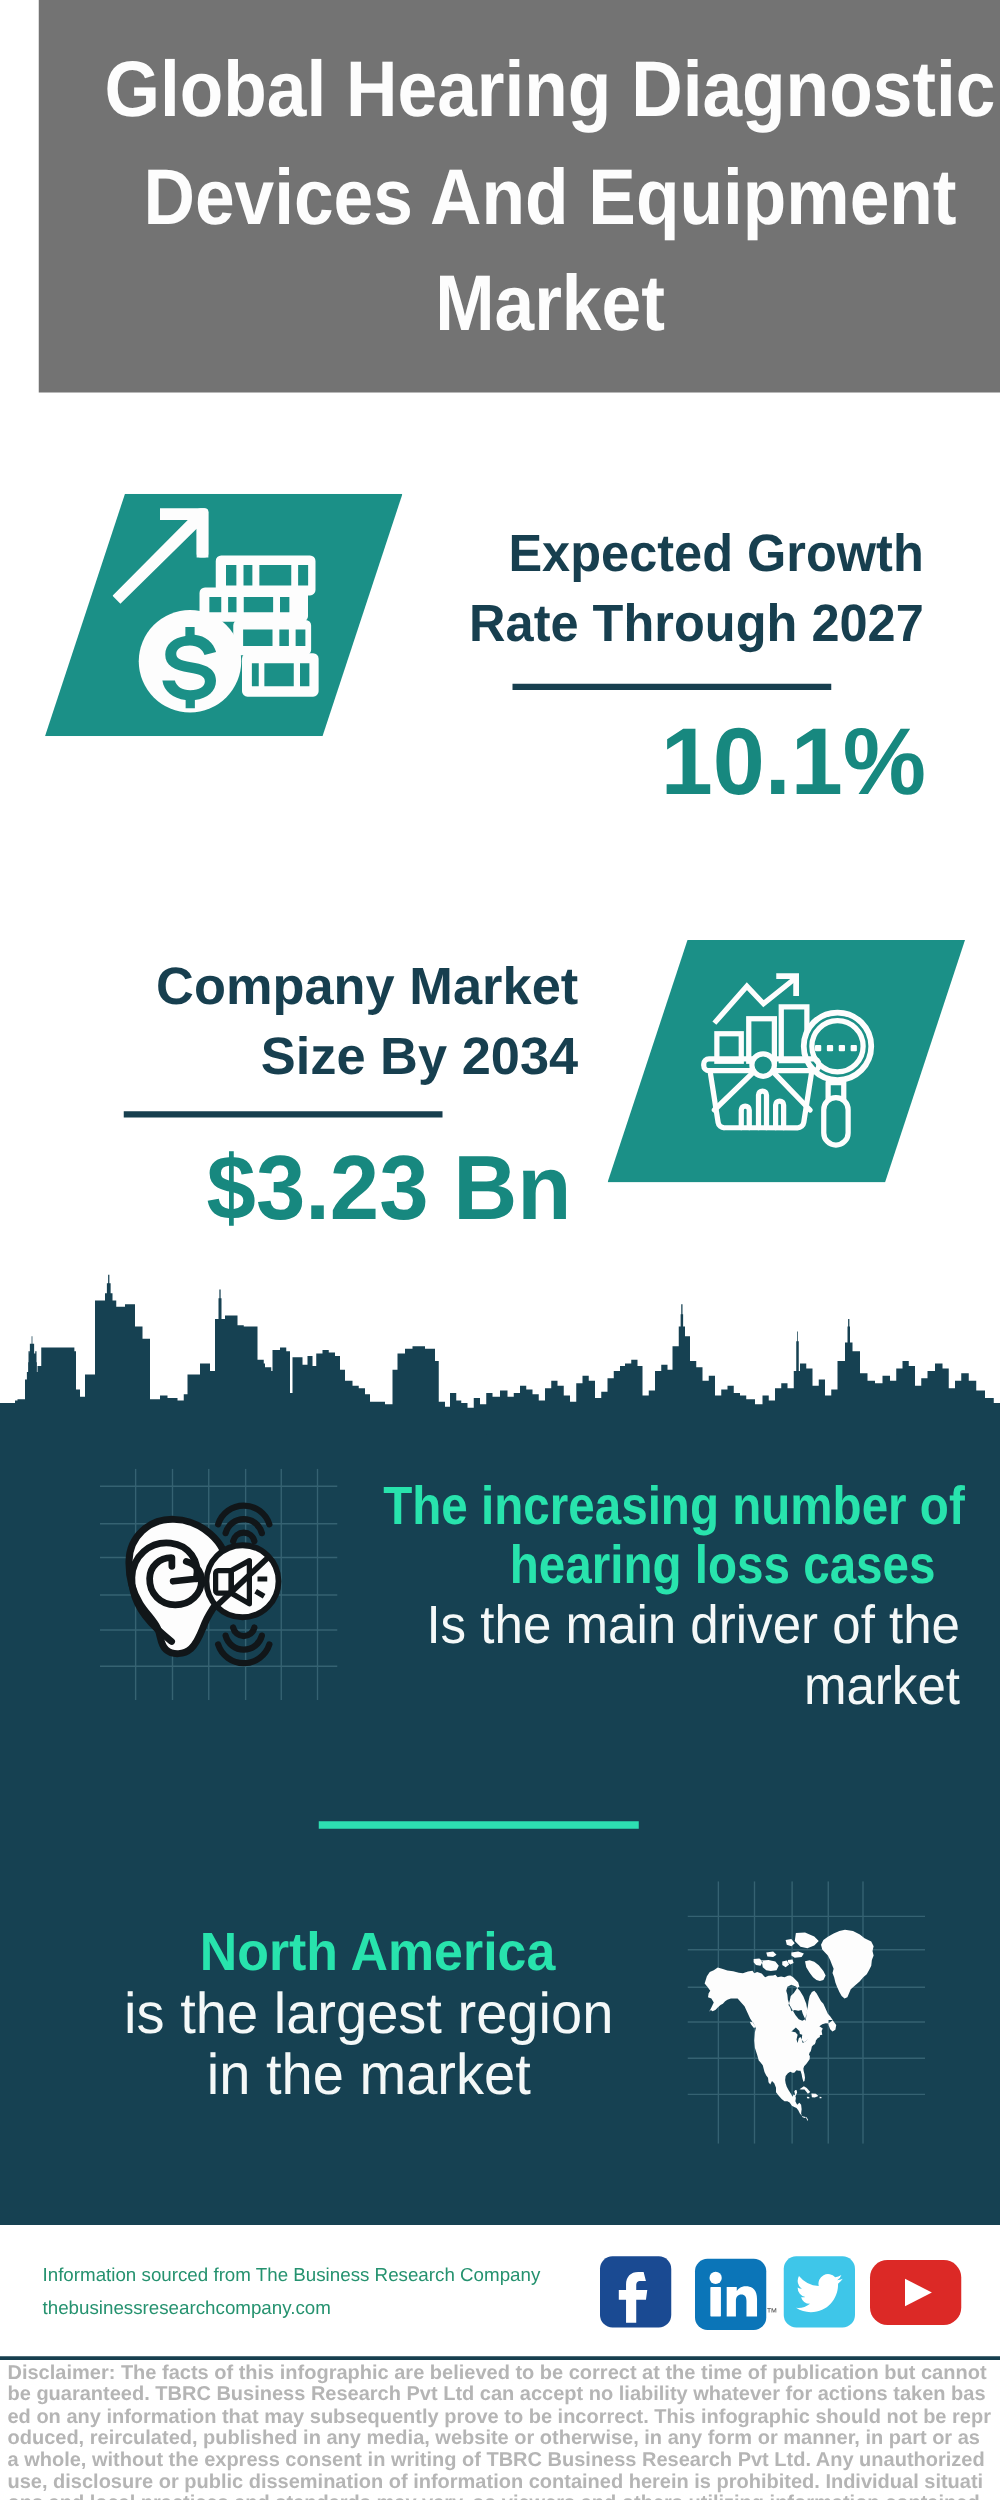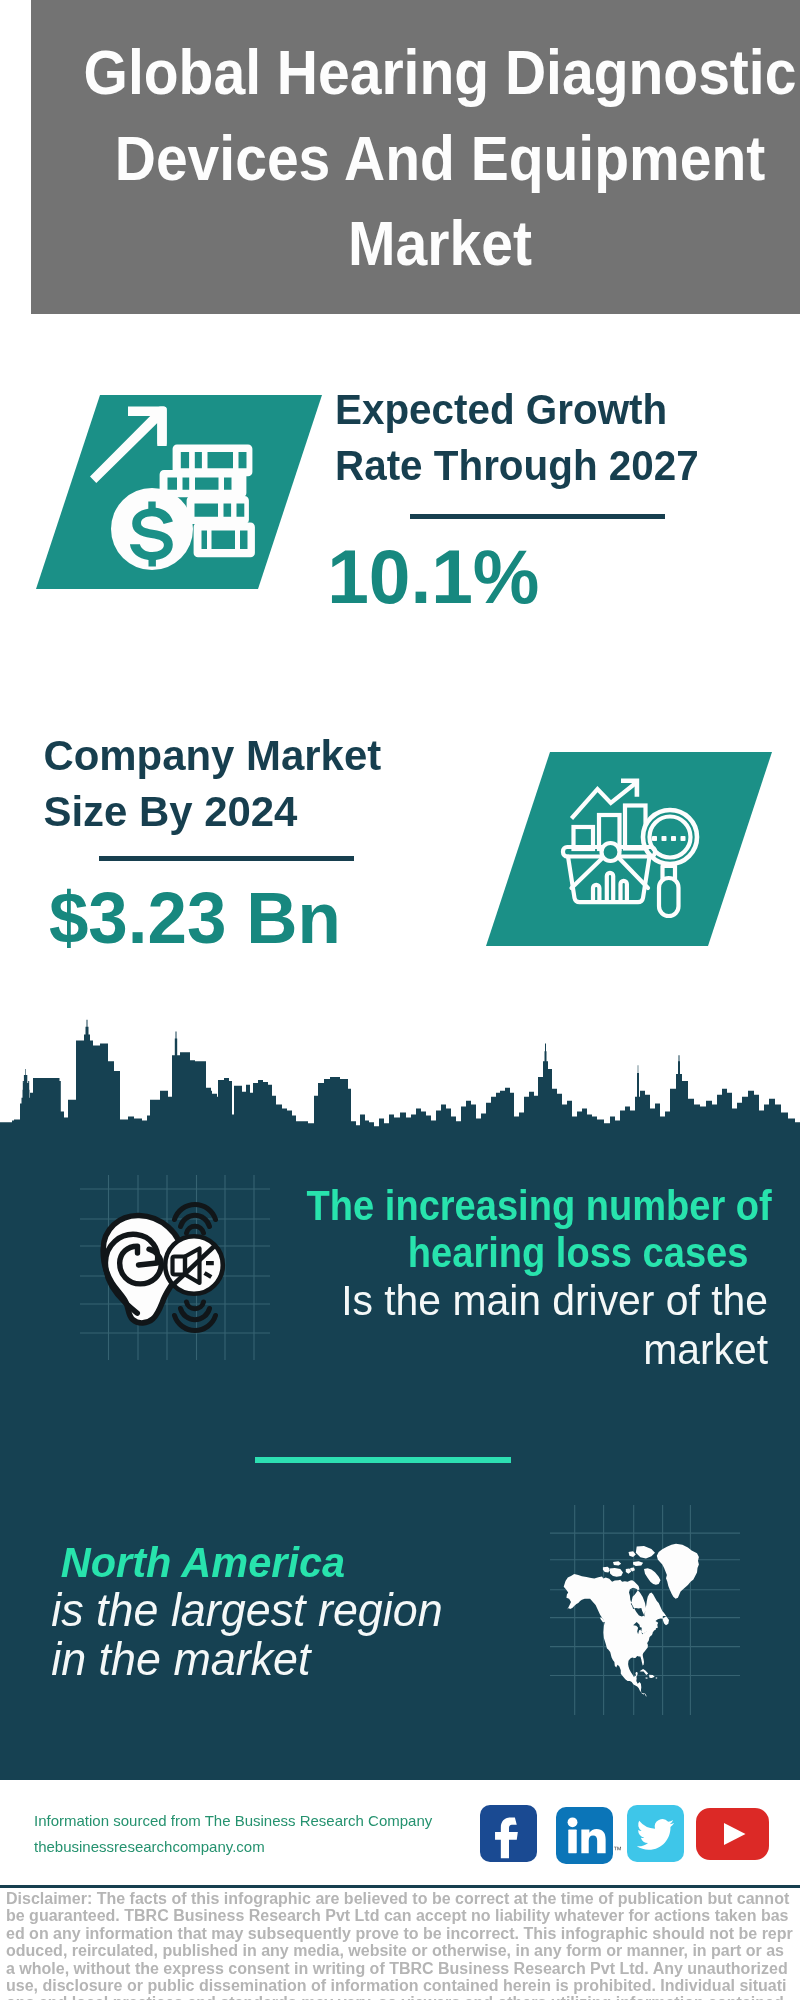--- a/index.html
+++ b/index.html
@@ -15,42 +15,42 @@
   
   .para{position:absolute;background:#1b9087;}
   .para-1{left:36px;top:395px;width:286px;height:194px;
     clip-path:polygon(64px 0,286px 0,222px 194px,0 194px);}
   .para-2{left:486px;top:752px;width:286px;height:194px;
     clip-path:polygon(64px 0,286px 0,222px 194px,0 194px);}
 
   
   .icon-money{position:absolute;left:90px;top:400px;width:180px;height:180px;}
   .icon-market{position:absolute;left:555px;top:770px;width:150px;height:150px;}
-  .stat-wrap{position:absolute;text-align:left;}
+  .stat-wrap{position:absolute;text-align:right;margin-top:33px;}
   .stat-label{color:#173f4f;font-size:42px;font-weight:bold;line-height:56px;
     transform:scaleX(var(--lsx,0.962));transform-origin:center top;}
   .rule{height:5px;background:#173f4f;margin:0 auto;}
   .stat-value{color:#17887f;font-size:var(--vfs,76px);font-weight:bold;line-height:78px;
     transform:scaleX(var(--vsx,0.985));transform-origin:center top;}
 
   
   .darkbody{position:absolute;left:0;top:1140px;width:800px;height:640px;background:#164152;}
   .skyline{position:absolute;left:0;top:1003px;width:800px;height:145px;display:block;}
 
   
   .driver-icon{position:absolute;left:80px;top:1175px;width:190px;height:185px;}
   .driver-text{position:absolute;left:279px;top:1182px;width:480px;text-align:right;}
   .accent{color:#28e3ad;font-weight:bold;font-size:43px;line-height:47px;
     display:block;white-space:nowrap;transform:translateX(var(--dx,0px)) scaleX(var(--asx,0.885));transform-origin:center top;}
   .white-sub{color:#f4f8f8;font-size:var(--wfs,43px);line-height:49px;display:block;white-space:nowrap;
     transform:translateX(var(--dx,0px)) scaleX(var(--wsx,0.95));transform-origin:center top;}
   .mid-rule{position:absolute;left:255px;top:1457px;width:256px;height:6px;background:#2ddfb2;}
 
   
-  .region-text{position:absolute;left:42px;top:1539px;width:500px;font-style:italic;}
+  .region-text{position:absolute;left:42px;top:1539px;width:500px;text-align:center;}
   .region-map{position:absolute;left:550px;top:1505px;width:190px;height:210px;}
 
   
   .footer-text{position:absolute;left:34px;top:1808px;color:#25926f;font-size:15px;line-height:26px;}
   .social{position:absolute;top:1805px;width:57px;height:57px;border-radius:10px;display:block;text-decoration:none;}
   .social svg{width:57px;height:57px;display:block;}
 
   .tm-mark{position:absolute;left:613px;top:1845px;font-size:9px;color:#555;}
   .divider{position:absolute;left:0;top:1885px;width:800px;height:3px;background:#173f4f;}
   .disclaimer{position:absolute;left:6px;top:1890px;width:788px;color:#b5b5b5;font-size:16px;
@@ -127,21 +127,21 @@
       <path d="M571.5 888 L604 856.5 M648 888 L617.5 856.5"></path>
       <path d="M593 902 v-14 a3.2 3.2 0 0 1 6.4 0 v14"></path>
       <path d="M606.8 902 v-26 a3.2 3.2 0 0 1 6.4 0 v26"></path>
       <path d="M620.5 902 v-18 a3.2 3.2 0 0 1 6.4 0 v18"></path>
     </g>
     <circle cx="610.5" cy="852" r="9" fill="#1b9087" stroke="#fdfdfd" stroke-width="4.2"></circle>
   </svg>
 
   <div class="stat-wrap" style="left:43px;top:728px;width:420px">
     <div class="stat-label" style="--lsx:0.998">Company Market</div>
-    <div class="stat-label" style="--lsx:0.998">Size By 2024</div>
+    <div class="stat-label" style="--lsx:0.998">Size By 2034</div>
     <div class="rule" style="width:255px;margin-top:16px;transform:translateX(-27px)"></div>
     <div class="stat-value" style="margin-top:18px;--vsx:0.972;--vfs:73px">$3.23 Bn</div>
   </div>
 
   <div class="darkbody"></div>
   <svg class="skyline" viewBox="0 0 800 147" preserveAspectRatio="none">
     <path d="M0 121H14V147H0ZM14 118H20V147H14ZM20 116H31V147H20ZM12 119H33V147H12ZM20 102H32V147H20ZM21.5 96H30.5V147H21.5ZM22.5 88H29.5V147H22.5ZM23.5 81H28.5V147H23.5ZM22.8 79H23.8V147H22.8ZM28.2 79H29.2V147H28.2ZM24.7 78H26.5V147H24.7ZM23.9 73H27.3V147H23.9ZM25.3 67H25.9V147H25.3ZM33 76H59.5V147H33ZM59.5 79H60.8V147H59.5ZM30 91H33V147H30ZM60.5 110H64V147H60.5ZM64 116H68V147H64ZM68 98H79V147H68ZM76 38H93V147H76ZM93 43H100V147H93ZM100 41H108V147H100ZM108 59H114V147H108ZM114 69H120V147H114ZM86.5 17H87.5V147H86.5ZM85.5 24H88.5V147H85.5ZM84 32H90V147H84ZM76 77H120V147H76ZM120 118H128V147H120ZM128 115H134V147H128ZM134 117H142V147H134ZM142 119H147V147H142ZM120 121H147V147H120ZM147 114H154V147H147ZM154 109H159V147H154ZM159 113H163V147H159ZM147 117H163V147H147ZM150 98H160V147H150ZM160 89H168V147H160ZM168 95H172V147H168ZM150 102H172V147H150ZM172 53H180V147H172ZM180 50H190V147H180ZM190 58H195V147H190ZM175.5 29H176.5V147H175.5ZM174.8 36H177.2V147H174.8ZM172 62H195V147H172ZM195 59H200V147H195ZM195 59H206V147H195ZM206 86H211V147H206ZM200 89H212V147H200ZM212 92H217V147H212ZM200 95H218V147H200ZM218 78H224V147H218ZM224 76H229V147H224ZM229 79H232V147H229ZM218 83H232V147H218ZM232 113H234V147H232ZM234 84H242V147H234ZM242 90H246V147H242ZM234 96H246V147H234ZM246 83H250V147H246ZM250 91H253V147H250ZM246 95H253V147H246ZM253 81H258V147H253ZM258 78H263V147H258ZM263 80H268V147H263ZM253 90H268V147H253ZM268 83H272V147H268ZM272 94H276V147H272ZM268 101H276V147H268ZM276 103H282V147H276ZM282 107H287V147H282ZM276 110H287V147H276ZM287 109H292V147H287ZM292 114H296V147H292ZM287 116H296V147H287ZM296 120H300V147H296ZM296 120H308V147H296ZM308 122H314V147H308ZM314 110H318V147H314ZM318 81H324V147H318ZM324 77H330V147H324ZM330 75H340V147H330ZM340 77H348V147H340ZM318 81H348V147H318ZM348 87H351V147H348ZM314 94H351V147H314ZM351 120H356V147H351ZM356 124H360V147H356ZM360 113H365V147H360ZM365 119H369V147H365ZM351 126H369V147H351ZM369 121H374V147H369ZM374 125H379V147H374ZM369 128H379V147H369ZM379 117H384V147H379ZM384 122H389V147H384ZM379 126H389V147H379ZM389 113H394V147H389ZM394 116H400V147H394ZM389 122H400V147H389ZM400 111H406V147H400ZM406 116H411V147H406ZM400 119H411V147H400ZM411 113H416V147H411ZM416 107H421V147H416ZM421 110H426V147H421ZM411 116H426V147H411ZM426 114H431V147H426ZM431 119H436V147H431ZM426 123H436V147H426ZM436 109H441V147H436ZM441 103H446V147H441ZM446 107H451V147H446ZM436 114H451V147H436ZM451 115H456V147H451ZM456 120H461V147H456ZM451 123H461V147H451ZM461 105H466V147H461ZM466 99H471V147H466ZM471 103H476V147H471ZM461 112H476V147H461ZM476 117H481V147H476ZM481 112H486V147H481ZM486 101H491V147H486ZM491 95H496V147H491ZM496 91H500V147H496ZM476 117H500V147H476ZM500 89H505V147H500ZM505 86H510V147H505ZM510 91H514V147H510ZM500 99H514V147H500ZM514 115H519V147H514ZM519 111H524V147H519ZM514 119H524V147H514ZM524 95H529V147H524ZM529 90H534V147H529ZM534 94H538V147H534ZM524 101H538V147H524ZM538 75H543V147H538ZM543 59H548V147H543ZM548 67H552V147H548ZM544.5 49H546.5V147H544.5ZM545 41H546V147H545ZM538 83H552V147H538ZM552 87H557V147H552ZM557 92H562V147H557ZM552 97H562V147H552ZM562 103H567V147H562ZM567 99H572V147H567ZM562 109H572V147H562ZM572 115H577V147H572ZM577 110H582V147H577ZM572 119H582V147H572ZM582 107H587V147H582ZM587 113H592V147H587ZM582 118H592V147H582ZM592 115H597V147H592ZM597 119H600V147H597ZM592 118H604V147H592ZM604 122H610V147H604ZM610 115H615V147H610ZM615 119H620V147H615ZM610 123H620V147H610ZM620 109H625V147H620ZM625 105H630V147H625ZM630 109H635V147H630ZM620 115H635V147H620ZM635 95H640V147H635ZM640 89H645V147H640ZM645 93H650V147H645ZM637 71H639V147H637ZM637.7 63H638.3V147H637.7ZM635 101H650V147H635ZM650 107H655V147H650ZM655 102H660V147H655ZM650 111H660V147H650ZM660 115H665V147H660ZM665 110H670V147H665ZM660 117H670V147H660ZM670 87H676V147H670ZM676 72H682V147H676ZM682 79H688V147H682ZM678.5 53H679.5V147H678.5ZM678 59H680V147H678ZM670 93H688V147H670ZM688 97H694V147H688ZM694 103H700V147H694ZM688 107H700V147H688ZM700 105H706V147H700ZM706 99H712V147H706ZM712 103H717V147H712ZM700 111H717V147H700ZM717 93H722V147H717ZM722 87H727V147H722ZM727 91H732V147H727ZM717 101H732V147H717ZM732 107H737V147H732ZM737 101H742V147H737ZM732 113H742V147H732ZM742 95H748V147H742ZM748 89H754V147H748ZM754 93H759V147H754ZM742 103H759V147H742ZM759 109H764V147H759ZM764 103H769V147H764ZM759 115H769V147H759ZM769 97H775V147H769ZM775 103H781V147H775ZM769 109H781V147H769ZM781 111H788V147H781ZM788 117H795V147H788ZM795 121H800V147H795ZM781 125H800V147H781Z" fill="#164152"></path>
   </svg>
 
   <svg class="driver-icon" viewBox="80 1175 190 185">

